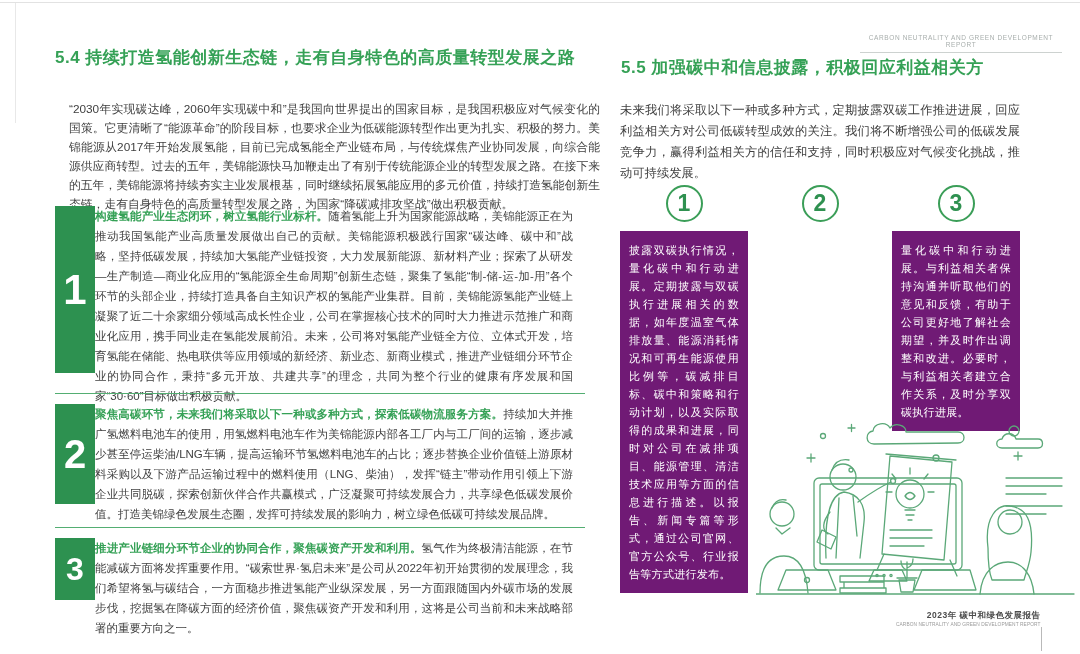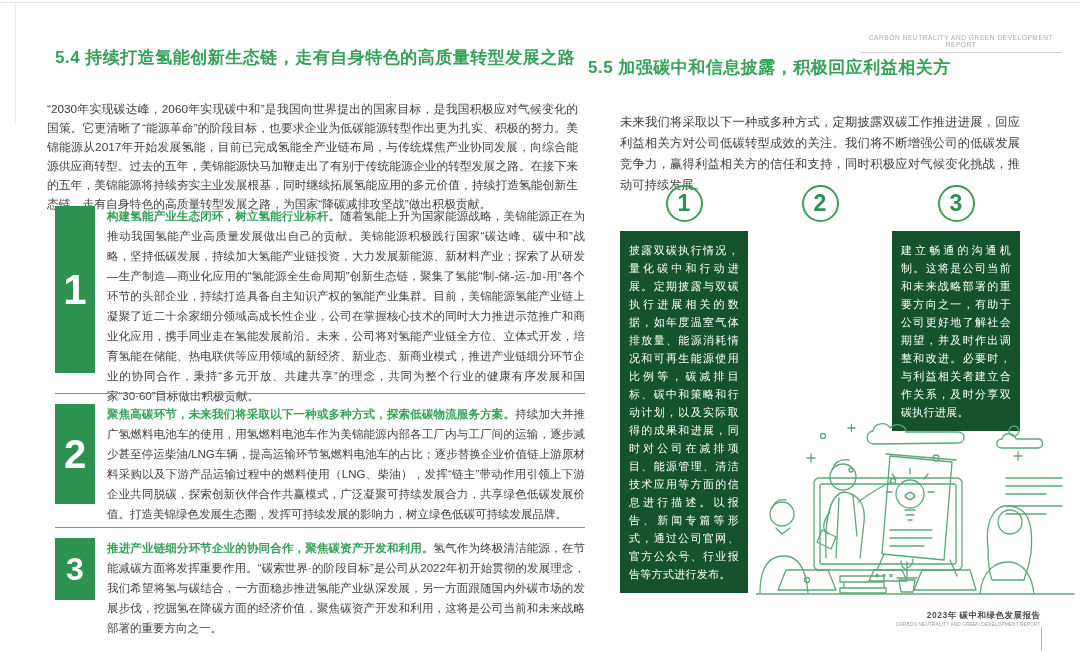--- a/index.html
+++ b/index.html
@@ -5,44 +5,44 @@
   html,body{margin:0;padding:0;}
   body{width:1080px;height:654px;background:#ffffff;overflow:hidden;
        font-family:"Liberation Sans","DejaVu Sans",sans-serif;}
   .page{position:relative;width:866px;height:654px;background:#fff;}
   .edge-top{position:absolute;left:0;top:2px;width:1080px;height:1px;background:#e2e2e2;}
   .edge-left{position:absolute;left:15px;top:3px;width:1px;height:120px;background:#e8e8e8;}
 
   
   .title{position:absolute;font-size:17px;font-weight:bold;color:#35a156;letter-spacing:.5px;white-space:nowrap;}
   .t54{left:55px;top:46px;}
-  .t55{left:588px;top:56px;}
+  .t55{left:621px;top:56px;}
   .body-text{color:#3f3f3f;text-align:justify;}
-  .intro54{position:absolute;left:47px;top:88px;width:531px;font-size:11.8px;line-height:19px;}
-  .intro55{position:absolute;left:620px;top:100px;width:400px;font-size:12.3px;line-height:21px;}
+  .intro54{position:absolute;left:69px;top:88px;width:531px;font-size:11.8px;line-height:19px;}
+  .intro55{position:absolute;left:620px;top:88px;width:400px;font-size:12.3px;line-height:21px;}
 
   .block{position:absolute;left:55px;width:532px;display:flex;}
   .b1{top:206px;} .b2{top:404px;} .b3{top:538px;}
   .num-square{flex:none;width:40px;background:#2d9150;color:#fff;display:flex;align-items:center;justify-content:center;font-weight:bold;}
   .b1 .num-square{height:167px;font-size:42px;}
   .b2 .num-square{height:100px;font-size:40px;}
   .b3 .num-square{height:62px;font-size:32px;}
-  .block-text{margin-left:12px;width:478px;font-size:11.5px;line-height:20px;color:#3f3f3f;text-align:justify;}
+  .block-text{margin-left:0;width:478px;font-size:11.5px;line-height:20px;color:#3f3f3f;text-align:justify;}
   .lead{color:#35a156;font-weight:bold;}
   .sep{position:absolute;left:55px;width:530px;height:1px;background:#53ae72;}
   .sep1{top:393px;} .sep2{top:527px;}
 
   
   .eng-header{position:absolute;left:860px;top:34px;width:202px;text-align:center;
               font-size:6.5px;letter-spacing:.6px;color:#a8aeac;border-bottom:1px solid #cdd2d0;padding-bottom:4px;}
   .col{position:absolute;top:185px;width:128px;}
   .c1{left:620px;} .c2{left:756px;} .c3{left:892px;}
   .circle-num{width:33px;height:33px;border:2.5px solid #3b9e58;border-radius:50%;margin:0 auto 9px auto;
               display:flex;align-items:center;justify-content:center;color:#2f9150;font-size:23px;font-weight:bold;}
-  .green-box{background:#14532d;color:#fff;padding:10px 9px;font-size:11px;line-height:18px;text-align:justify;letter-spacing:.3px;}
+  .green-box{background:#701a75;color:#fff;padding:10px 9px;font-size:11px;line-height:18px;text-align:justify;letter-spacing:.3px;}
 
   
   .illus{position:absolute;left:756px;top:418px;width:324px;height:212px;}
 
   
   .footer{position:absolute;left:896px;top:610px;display:flex;align-items:flex-end;flex-direction:column;}
   .footer-txt{text-align:right;margin-right:7px;}
   .footer-cn{font-size:8.5px;font-weight:bold;color:#4c4c4c;letter-spacing:.5px;white-space:nowrap;}
   .footer-en{font-size:4.8px;color:#9b9b9b;letter-spacing:.1px;white-space:nowrap;}
   .footer-div{width:1px;height:24px;background:#b9b9b9;margin-right:6px;}
@@ -65,37 +65,37 @@
   <div class="sep sep1"></div>
 
   <div class="block b2">
     <div class="num-square">2</div>
     <div class="block-text"><span class="lead">聚焦高碳环节，未来我们将采取以下一种或多种方式，探索低碳物流服务方案。</span><span>持续加大并推广氢燃料电池车的使用，用氢燃料电池车作为美锦能源内部各工厂内与工厂间的运输，逐步减少甚至停运柴油/LNG车辆，提高运输环节氢燃料电池车的占比；逐步替换企业价值链上游原材料采购以及下游产品运输过程中的燃料使用（LNG、柴油），发挥“链主”带动作用引领上下游企业共同脱碳，探索创新伙伴合作共赢模式，广泛凝聚可持续发展合力，共享绿色低碳发展价值。打造美锦绿色发展生态圈，发挥可持续发展的影响力，树立绿色低碳可持续发展品牌。</span></div>
   </div>
   <div class="sep sep2"></div>
 
   <div class="block b3">
     <div class="num-square">3</div>
-    <div class="block-text"><span class="lead">推进产业链细分环节企业的协同合作，聚焦碳资产开发和利用。</span><span>氢气作为终极清洁能源，在节能减碳方面将发挥重要作用。“碳索世界·的阶段目标”是公司从2022年初开始贯彻的发展理念，我们希望将氢与碳结合，一方面稳步推进氢能产业纵深发展，另一方面跟随国内外碳市场的发展步伐，挖掘氢在降碳方面的经济价值，聚焦碳资产开发和利用，这将是公司当前和未来战略部署的重要方向之一。</span></div>
+    <div class="block-text"><span class="lead">推进产业链细分环节企业的协同合作，聚焦碳资产开发和利用。</span><span>氢气作为终极清洁能源，在节能减碳方面将发挥重要作用。“碳索世界·氢启未来”是公司从2022年初开始贯彻的发展理念，我们希望将氢与碳结合，一方面稳步推进氢能产业纵深发展，另一方面跟随国内外碳市场的发展步伐，挖掘氢在降碳方面的经济价值，聚焦碳资产开发和利用，这将是公司当前和未来战略部署的重要方向之一。</span></div>
   </div>
 
   <div class="eng-header">CARBON NEUTRALITY AND GREEN DEVELOPMENT REPORT</div>
   <div class="title t55">5.5 加强碳中和信息披露，积极回应利益相关方</div>
   <p class="intro55 body-text">未来我们将采取以下一种或多种方式，定期披露双碳工作推进进展，回应利益相关方对公司低碳转型成效的关注。我们将不断增强公司的低碳发展竞争力，赢得利益相关方的信任和支持，同时积极应对气候变化挑战，推动可持续发展。</p>
 
   <div class="col c1">
     <div class="circle-num">1</div>
     <div class="green-box">披露双碳执行情况，量化碳中和行动进展。定期披露与双碳执行进展相关的数据，如年度温室气体排放量、能源消耗情况和可再生能源使用比例等，碳减排目标、碳中和策略和行动计划，以及实际取得的成果和进展，同时对公司在减排项目、能源管理、清洁技术应用等方面的信息进行描述。以报告、新闻专篇等形式，通过公司官网、官方公众号、行业报告等方式进行发布。</div>
   </div>
   <div class="col c2">
     <div class="circle-num">2</div>
   </div>
   <div class="col c3">
     <div class="circle-num">3</div>
-    <div class="green-box">建立畅通的沟通机制。这将是公司当前和未来战略部署的重要方向之一，有助于公司更好地了解社会期望，并及时作出调整和改进。必要时，与利益相关者建立合作关系，及时分享双碳执行进展。</div>
+    <div class="green-box">量化碳中和行动进展。与利益相关者保持沟通并听取他们的意见和反馈，有助于公司更好地了解社会期望，并及时作出调整和改进。必要时，与利益相关者建立合作关系，及时分享双碳执行进展。</div>
   </div>
 
   <svg class="illus" viewBox="0 0 324 212">
     <g stroke="#5ba878" fill="none" stroke-width="1.3" stroke-linecap="round" stroke-linejoin="round">
 
       <path d="M118,26 c-9,0 -9,-12 -1,-13 c1,-8 13,-10 17,-3 c5,-6 16,-3 16,4 h52 c8,0 8,11 0,11 z"></path>
       <path d="M246,30 c-7,0 -7,-9 0,-9 c2,-7 12,-7 14,0 h22 c6,0 6,9 0,9 z"></path>
       <circle cx="258" cy="13" r="5"></circle>
       <circle cx="180" cy="40" r="3"></circle>
       <circle cx="67" cy="18" r="2.5"></circle>

